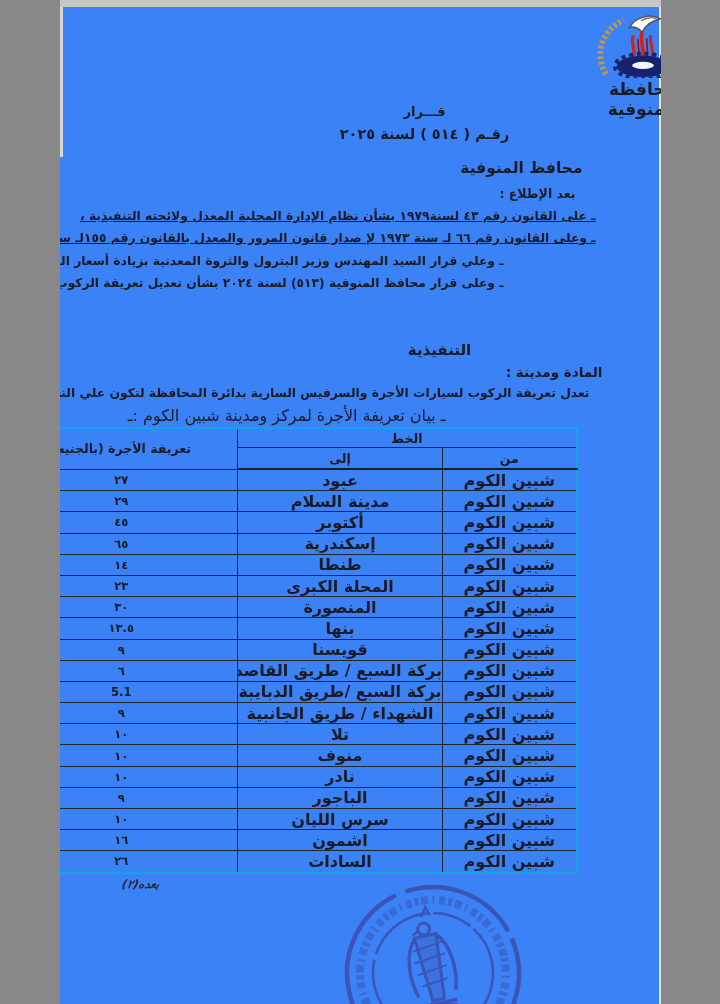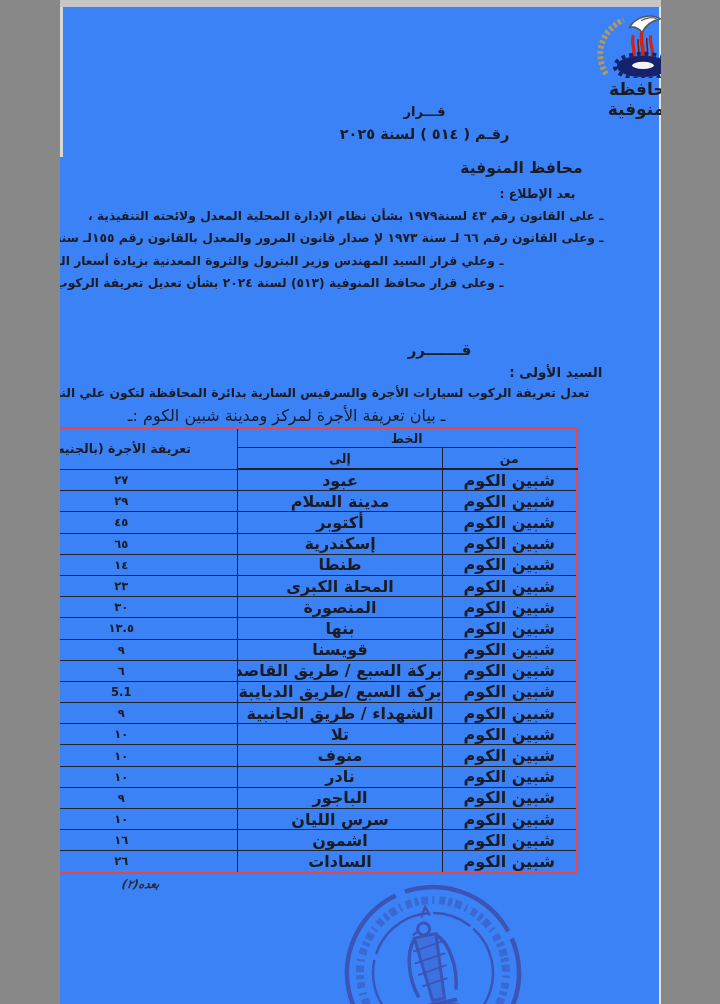--- a/index.html
+++ b/index.html
@@ -27,39 +27,39 @@
   .decree-title{position:absolute;top:104px;left:245px;width:240px;text-align:center;direction:rtl;}
   .decree-word{font-size:13px;font-weight:bold;}
   .decree-number{font-size:14.5px;font-weight:bold;margin-top:7px;white-space:nowrap;}
 
   .authority{position:absolute;top:159px;right:78px;font-size:15.5px;font-weight:bold;direction:rtl;}
   .intro{position:absolute;top:186px;right:85px;font-size:12.5px;font-weight:bold;direction:rtl;}
 
   .preamble{position:absolute;top:205px;right:57px;left:20px;direction:rtl;
             font-size:12.3px;font-weight:bold;}
   .pre-line{height:22.3px;line-height:22.3px;white-space:nowrap;}
-  .indent-0{margin-right:0;}
+  .indent-0{margin-right:8px;text-decoration:underline;}
   .indent-1{margin-right:100px;}
   .indent-2{margin-right:200px;}
   .indent-3{margin-right:235px;}
 
   .decision{position:absolute;top:341px;left:320px;width:120px;text-align:center;
             font-size:15px;font-weight:bold;direction:rtl;}
 
   .article-heading{position:absolute;top:364px;right:58px;font-size:13.5px;font-weight:bold;direction:rtl;}
   .article-body{position:absolute;top:386px;right:71px;font-size:12.3px;font-weight:bold;direction:rtl;white-space:nowrap;}
   .table-caption{position:absolute;top:406px;right:215px;font-size:16px;font-weight:normal;direction:rtl;white-space:nowrap;margin-left:16px;}
 
   table.fare{position:absolute;top:427px;right:83px;width:572px;border-collapse:collapse;
              direction:rtl;table-layout:fixed;}
   table.fare th,table.fare td{
     border:1px solid #23232c;padding:0;text-align:center;vertical-align:middle;
     font-weight:bold;color:var(--ink);overflow:hidden;white-space:nowrap;
   }
-  table.fare{border:2px solid #ef4444;margin-left:16px;}
+  table.fare{border:2px solid #0ea5e9;margin-left:16px;}
   table.fare thead th{font-size:12.5px;}
   tr.hrow1 th{height:18px;}
   tr.hrow2 th{height:20px;border-bottom:2px solid #1d1d26;}
   th.fare-head{border-bottom:2px solid #1d1d26;}
   table.fare tbody td{height:20.2px;font-size:16px;}
   table.fare tbody td.fare-num{font-size:11.5px;}
 
   .page-note{position:absolute;top:877px;left:62px;font-size:11.5px;font-weight:bold;
              font-style:italic;direction:rtl;transform:skewX(-10deg);color:#2a2a33;}
 
@@ -105,23 +105,23 @@
   <div class="authority">محافظ المنوفية</div>
   <div class="intro">بعد الإطلاع :</div>
 
   <div class="preamble">
       <div class="pre-line indent-0">ـ على القانون رقم ٤٣ لسنة١٩٧٩ بشأن نظام الإدارة المحلية المعدل ولائحته التنفيذية ،</div>
       <div class="pre-line indent-0">ـ  وعلى القانون رقم ٦٦ لـ سنة ١٩٧٣ لإ صدار قانون المرور والمعدل بالقانون رقم ١٥٥لـ سنة ١٩٩٩ ولائحته التنفيذية</div>
       <div class="pre-line indent-1">ـ وعلي قرار السيد المهندس وزير البترول والثروة المعدنية بزيادة أسعار الوقود،</div>
       <div class="pre-line indent-1">ـ  وعلى قرار محافظ المنوفية (٥١٣) لسنة ٢٠٢٤ بشأن تعديل تعريفة الركوب،</div>
     </div>
 
-  <div class="decision">قـــــــرر</div>
-
-  <div class="article-heading">السيد الأولى :</div>
+  <div class="decision">التنفيذية</div>
+
+  <div class="article-heading">المادة ومدينة :</div>
   <div class="article-body">تعدل تعريفة الركوب لسيارات الأجرة والسرفيس السارية بدائرة المحافظة  لتكون علي النحو التالي :ـ</div>
   <div class="table-caption">ـ بيان تعريفة الأجرة لمركز ومدينة شبين الكوم :ـ</div>
 
   <table class="fare">
     <colgroup>
       <col style="width:134px">
         <col style="width:205px">
         <col style="width:233px">
     </colgroup>
     <thead>

